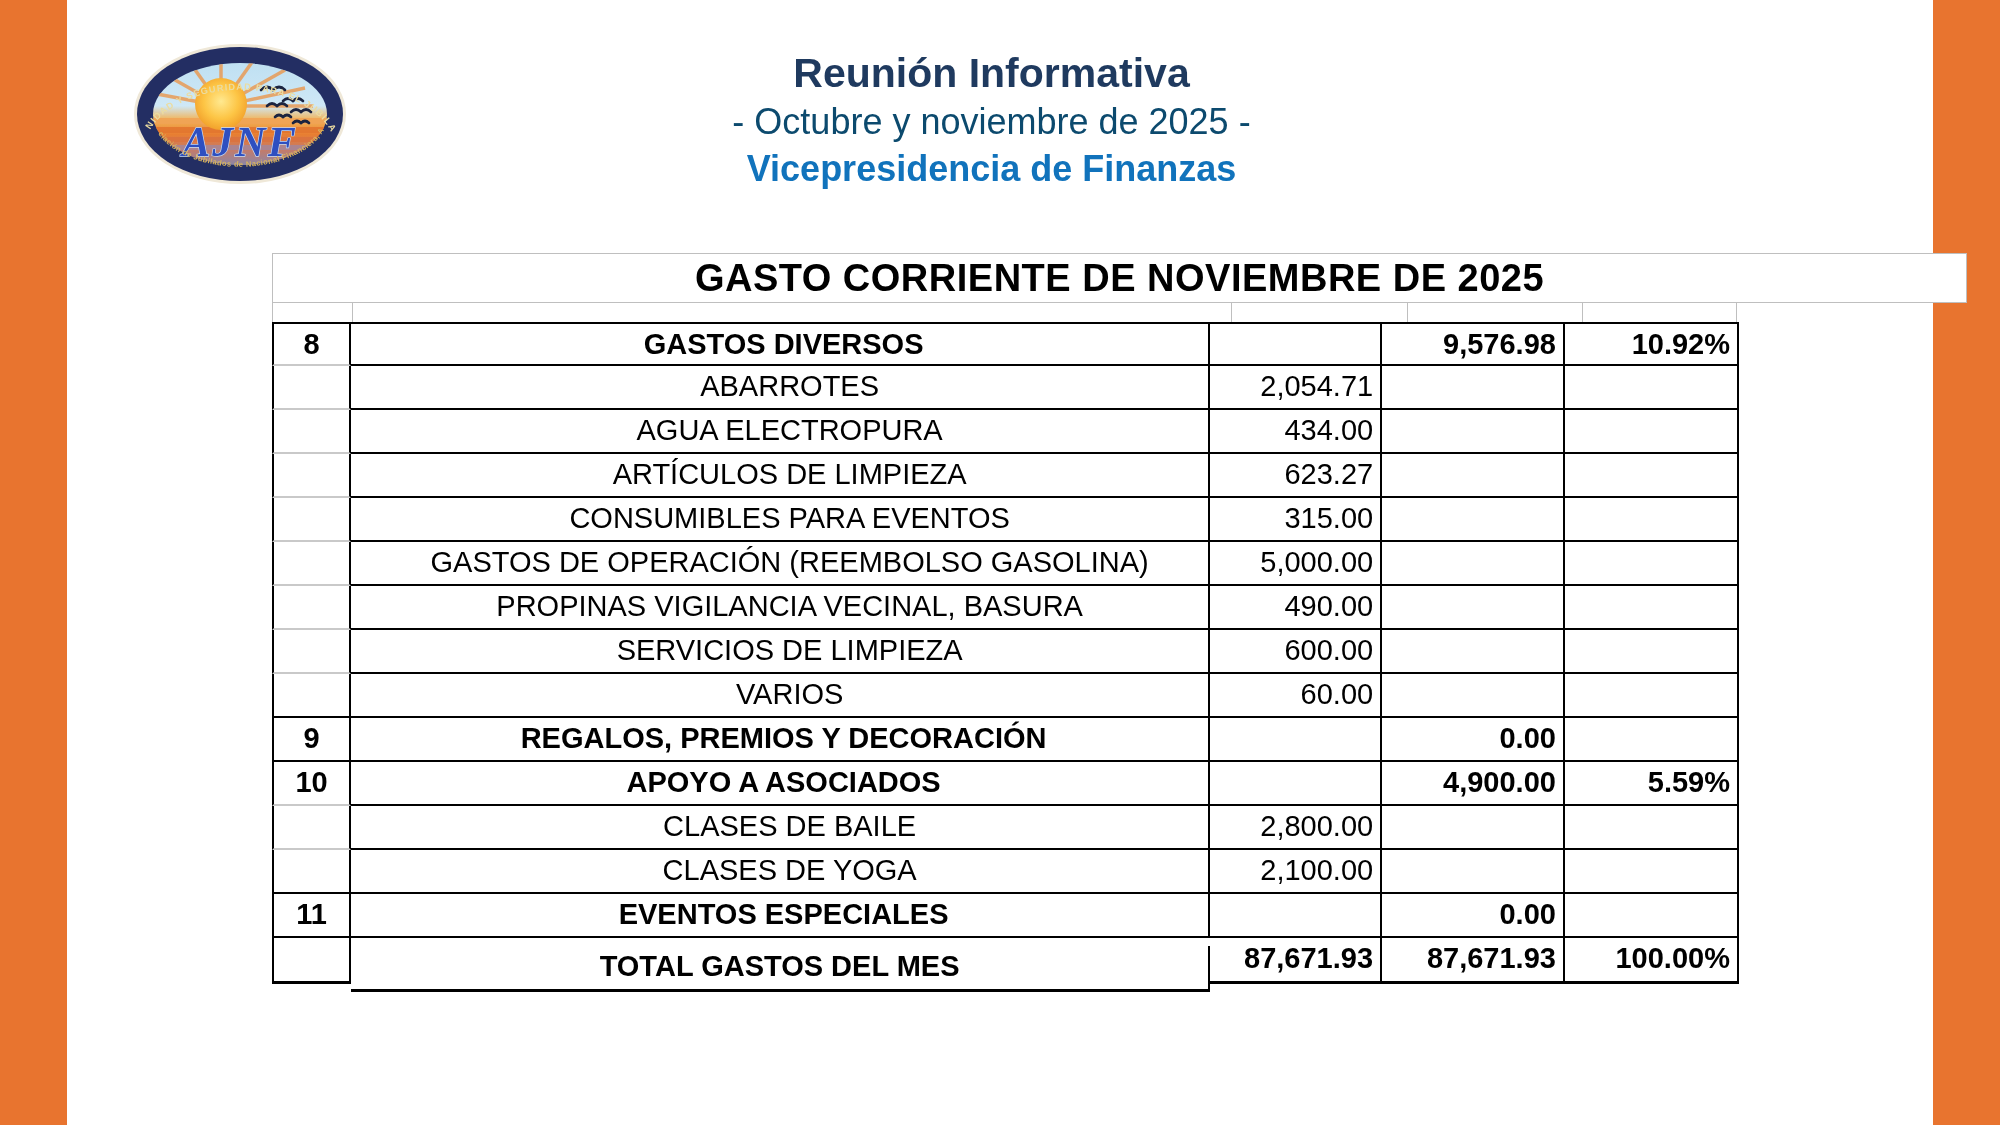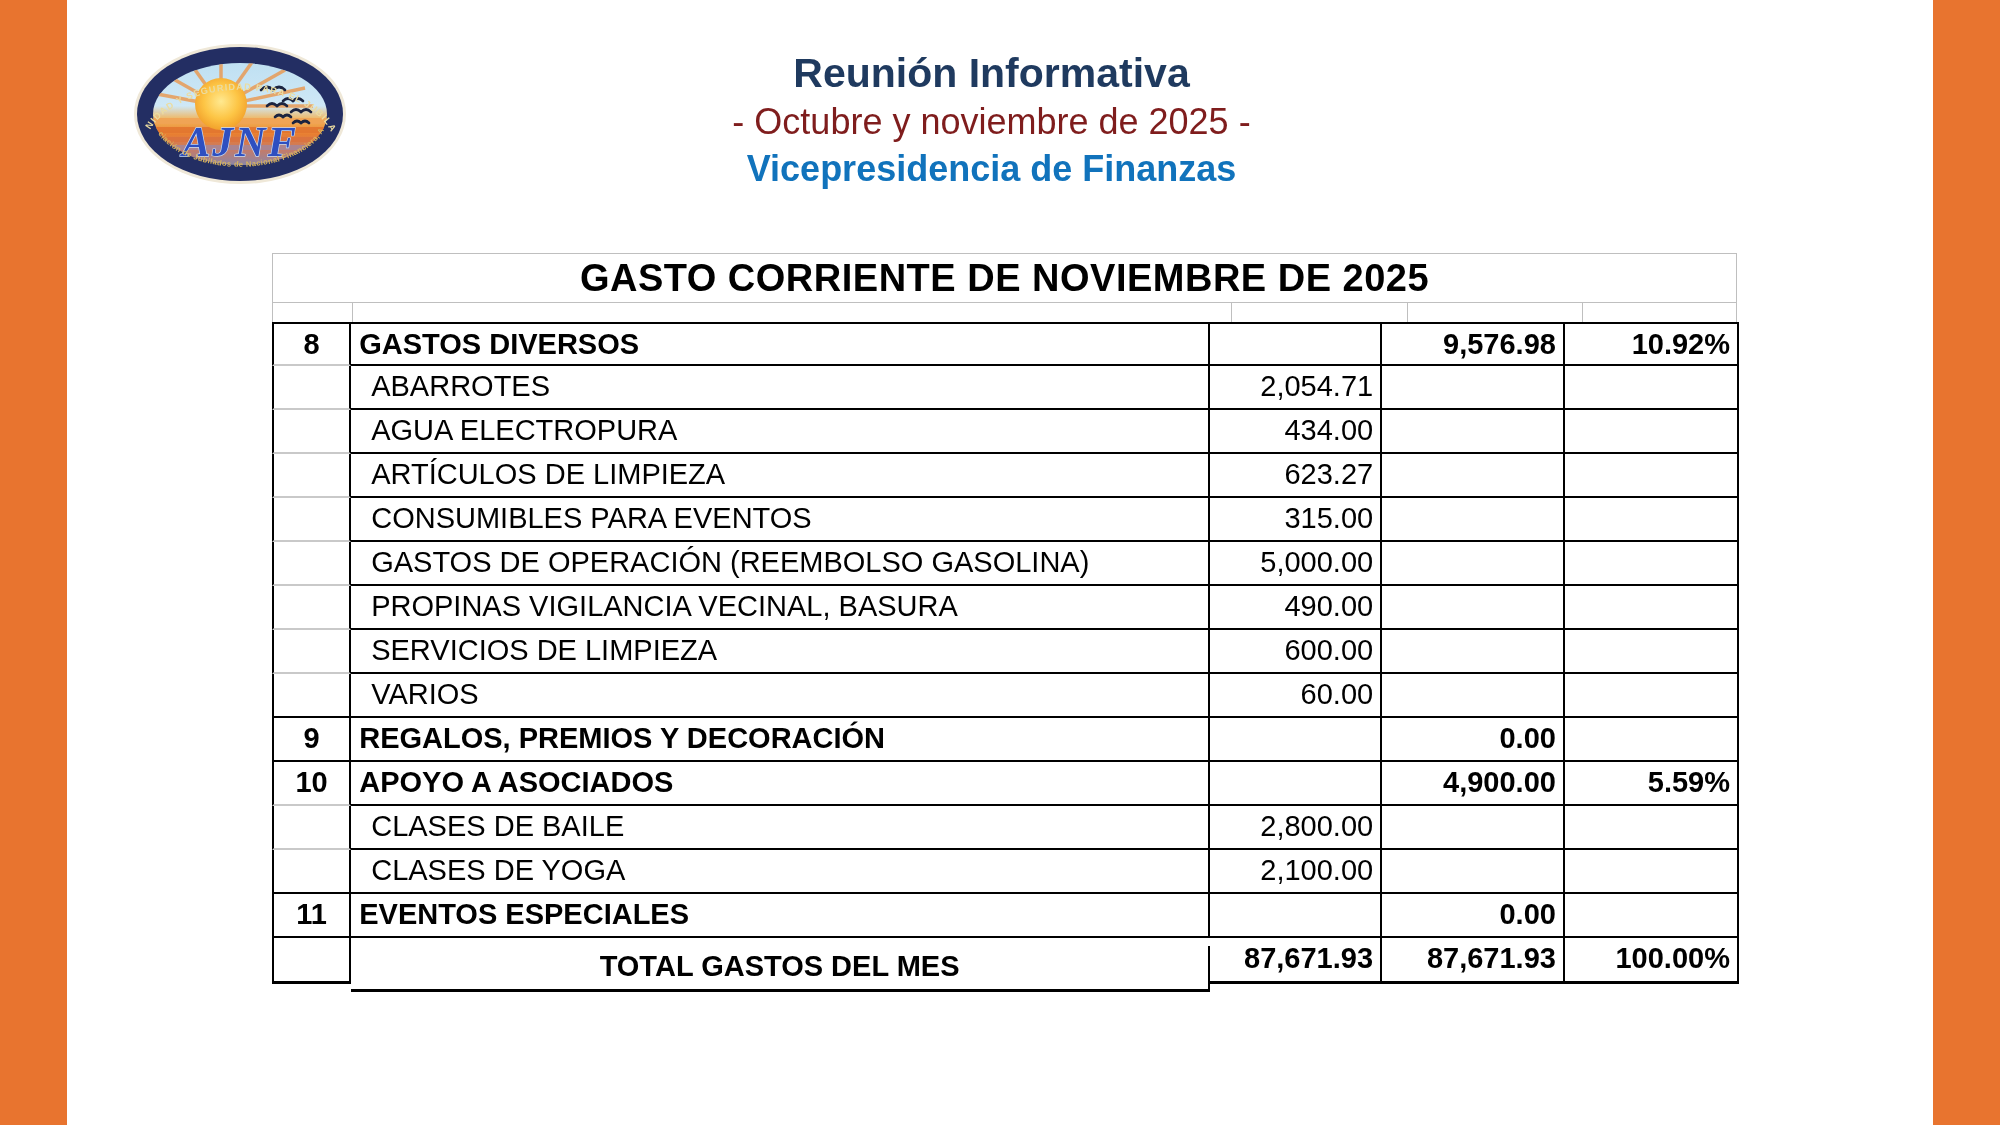--- a/index.html
+++ b/index.html
@@ -10,48 +10,48 @@
     -webkit-font-smoothing:antialiased;
   }
   .accent-bar{position:absolute;top:0;bottom:0;width:67px;background:#E8742F;}
   .accent-bar.left{left:0;}
   .accent-bar.right{right:0;}
 
   .logo{position:absolute;left:133px;top:44px;width:214px;height:141px;}
 
   .header{position:absolute;left:50px;right:67px;top:48px;text-align:center;}
   .h1{font-size:41px;line-height:50px;font-weight:bold;color:#1F3A5F;}
-  .h2{font-size:36px;line-height:47px;font-weight:normal;color:#7f1d1d;}
+  .h2{font-size:36px;line-height:47px;font-weight:normal;color:#0c4a6e;}
   .h3{font-size:36px;line-height:47px;font-weight:bold;color:#1173BC;}
 
   .xtable{position:absolute;left:272px;top:253px;width:1467px;}
 
   .title-row{
-    box-sizing:border-box;width:1465px;height:50px;
+    box-sizing:border-box;width:1695px;height:50px;
     border:1px solid #BFBFBF;background:#ffffff;
     display:flex;align-items:center;justify-content:center;
     font-size:38px;font-weight:bold;color:#000;letter-spacing:0.5px;white-space:nowrap;
   }
   .spacer-row{display:flex;height:19px;width:1465px;box-sizing:border-box;}
   .spacer-cell{box-sizing:border-box;border-right:1px solid #BFBFBF;height:100%;}
   .spacer-cell.s1{border-left:1px solid #BFBFBF;}
 
   .trow{display:flex;height:44px;}
   .trow.total{height:46px;}
   .cell{
     box-sizing:border-box;height:100%;
     border-right:2px solid #000;border-bottom:2px solid #000;
     font-size:29px;line-height:40px;color:#000;
     white-space:nowrap;overflow:hidden;background:#fff;
     display:block;
   }
   .trow.first .cell{border-top:2px solid #000;}
   .trow.total .cell{border-bottom-width:3px;font-weight:bold;}
   .c1{width:81px;border-left:2px solid #000;text-align:center;font-weight:bold;}
-  .c2{width:879px;}
+  .c2{width:879px;text-align:center;}
   .c3{width:176px;}
   .c4{width:187px;}
   .c5{width:178px;}
   .w1{width:81px;} .w2{width:879px;} .w3{width:176px;} .w4{width:175px;} .w5{width:154px;}
   .graybtm{border-bottom-color:#C9C9C9;}
   .label.category{font-weight:bold;padding-left:8px;}
   .label.item{font-weight:normal;padding-left:20px;}
   .label.total{font-weight:bold;text-align:center;padding-left:0;margin-top:8px;}
   .amount{text-align:right;padding-right:7px;}
   .c4.amount,.c5.amount{font-weight:bold;}

